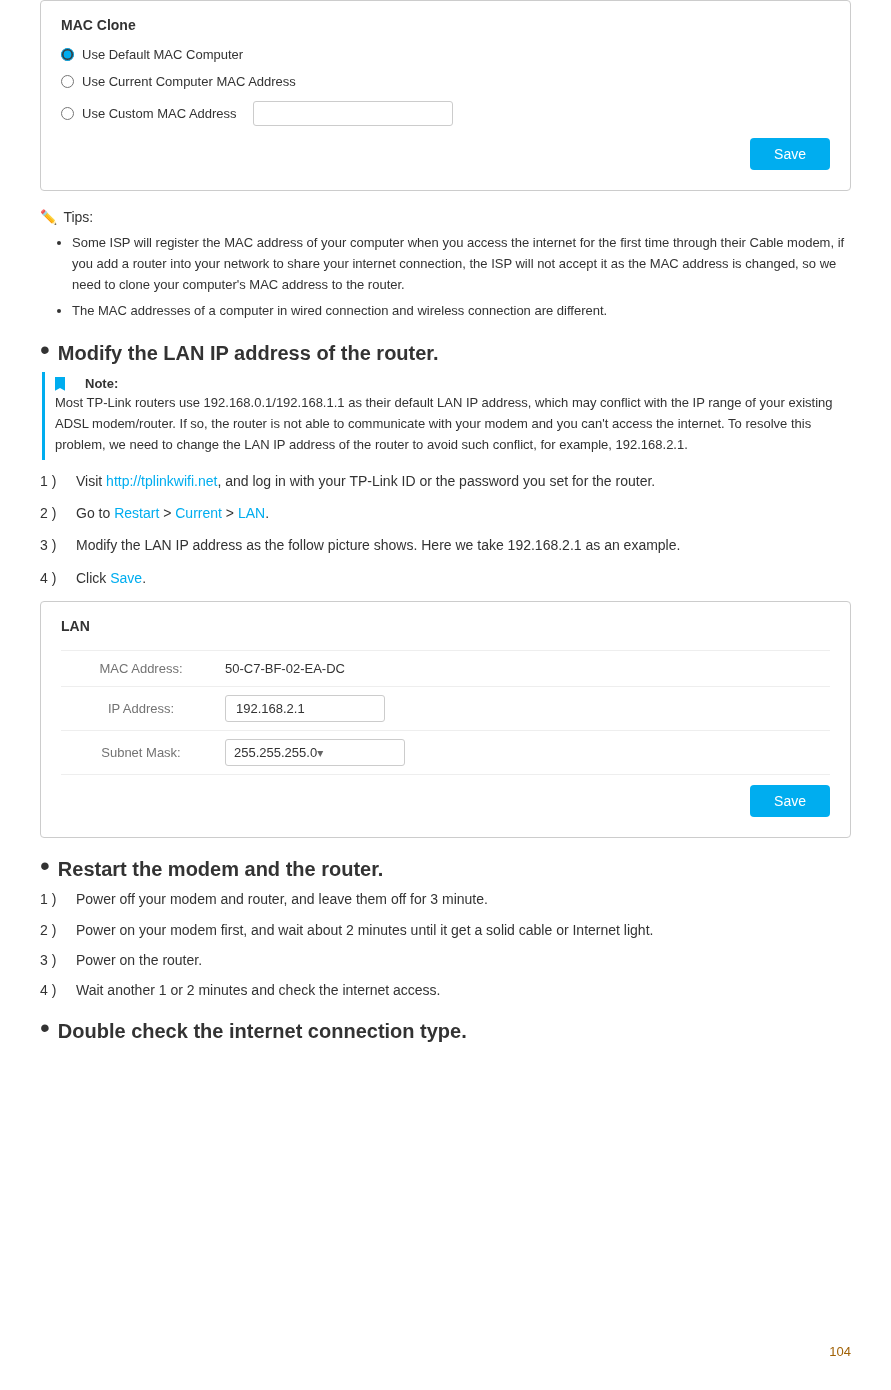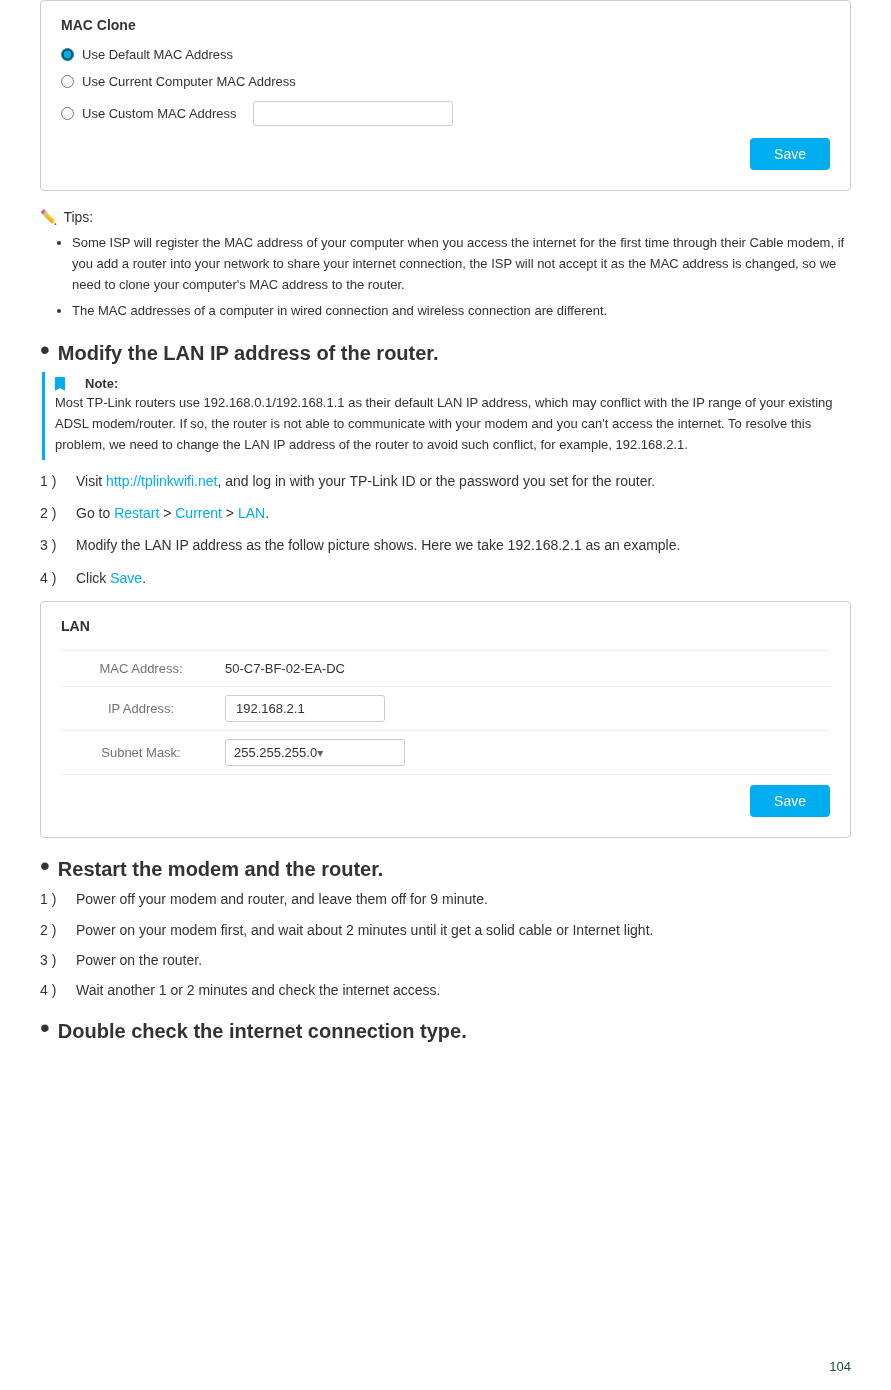--- a/index.html
+++ b/index.html
@@ -220,24 +220,24 @@
       min-width: 36px;
       font-size: 14px;
     }
     .sub-step-content {
       flex: 1;
     }
 
     
     .page-number {
       position: absolute;
-      bottom: 16px;
+      bottom: 31px;
       right: 40px;
       font-size: 13px;
-      color: #14532d;
+      color: #a16207;
     }
 
     
     .pencil-icon {
       font-style: normal;
     }
     
     .note-icon {
       display: inline-block;
       width: 10px;
@@ -273,21 +273,21 @@
       line-height: 1.3;
     }
   </style>
 </head>
 <body>
 
 <div class="panel">
   <div class="panel-title">MAC Clone</div>
   <div class="radio-row">
     <input type="radio" name="mac_option" checked="" style="">
-    <span class="radio-label">Use Default MAC Address</span>
+    <span class="radio-label">Use Default MAC Computer</span>
   </div>
   <div class="radio-row">
     <input type="radio" name="mac_option" style="">
     <span class="radio-label">Use Current Computer MAC Address</span>
   </div>
   <div class="radio-row">
     <input type="radio" name="mac_option" style="">
     <span class="radio-label">Use Custom MAC Address</span>
     <input type="text" class="custom-input" style="">
   </div>
@@ -386,21 +386,21 @@
 <div class="section-block">
   <div class="outer-bullet">
     <span class="outer-bullet-dot">•</span>
     <div class="outer-bullet-content">
       <span class="outer-bullet-title">Restart the modem and the router.</span>
     </div>
   </div>
   <ol class="sub-steps">
     <li class="sub-step-item">
       <span class="sub-step-num">1 )</span>
-      <span class="sub-step-content">Power off your modem and router, and leave them off for 9 minute.</span>
+      <span class="sub-step-content">Power off your modem and router, and leave them off for 3 minute.</span>
     </li>
     <li class="sub-step-item">
       <span class="sub-step-num">2 )</span>
       <span class="sub-step-content">Power on your modem first, and wait about 2 minutes until it get a solid cable or Internet light.</span>
     </li>
     <li class="sub-step-item">
       <span class="sub-step-num">3 )</span>
       <span class="sub-step-content">Power on the router.</span>
     </li>
     <li class="sub-step-item">

